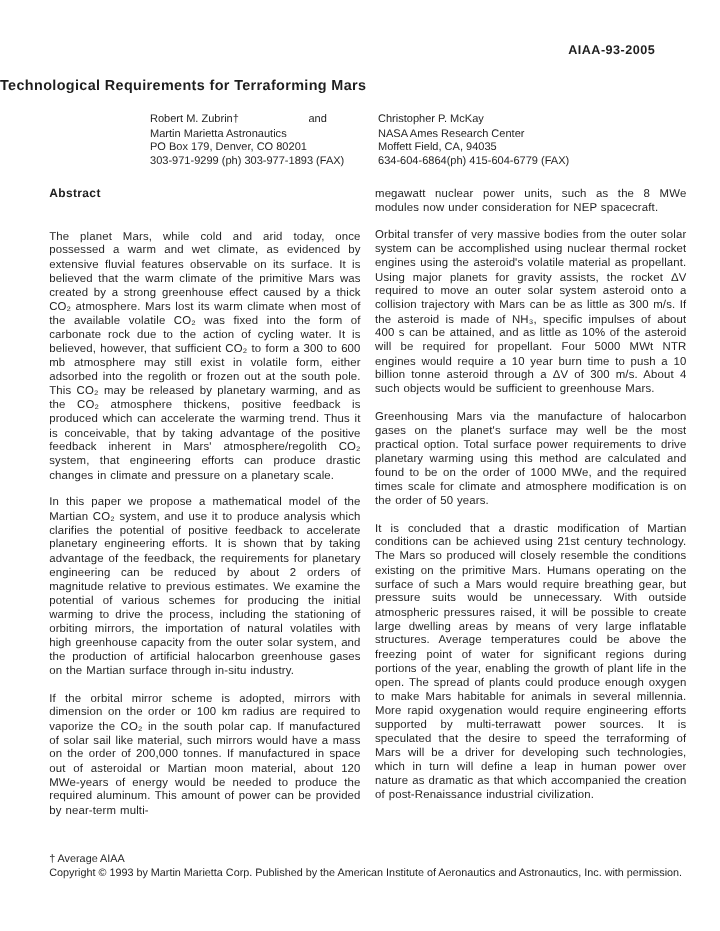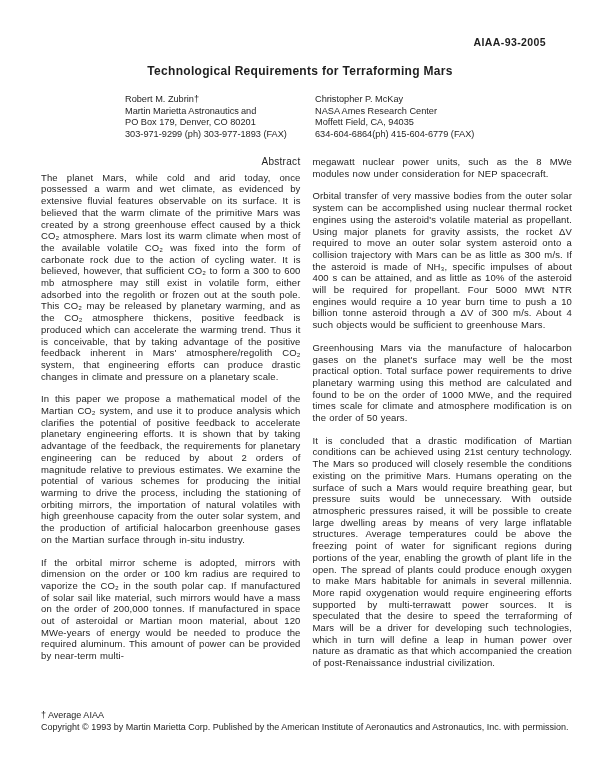--- a/index.html
+++ b/index.html
@@ -24,40 +24,38 @@
     font-weight: bold;
     letter-spacing: 0.4px;
     margin-left: 39px;
   }
   .title {
     position: absolute;
     top: 64px;
     left: 0;
     right: 0;
     margin: 0;
-    text-align: center;
     font-size: 12px;
     font-weight: bold;
     letter-spacing: 0.3px;
   }
   .authors {
     position: absolute;
     top: 94px;
     left: 125px;
     display: flex;
     font-size: 9.2px;
     line-height: 11.6px;
   }
   .author-col1 { width: 190px; }
   .author-col2 { width: 200px; }
   .and-sep {
     position: absolute;
-    left: 116px;
+    left: 132px;
     top: 0;
-    margin-top: 12px;
   }
   .columns {
     position: absolute;
     top: 156px;
     left: 41px;
     width: 531px;
     height: 548px;
     display: flex;
     gap: 12px;
     overflow: hidden;
@@ -65,25 +63,25 @@
   .col {
     flex: 1;
     font-size: 9.5px;
     line-height: 11.7px;
     text-align: justify;
     letter-spacing: 0.12px;
     word-spacing: 0.5px;
   }
   .col p { margin: 0 0 11px 0; }
   .abstract-heading {
-    text-align: right;
-    font-weight: normal;
+    text-align: left;
+    font-weight: bold;
     font-size: 10px;
     letter-spacing: 0.3px;
-    margin-bottom: 4px;
+    margin-bottom: 24px;
   }
   .footnote {
     position: absolute;
     top: 710px;
     left: 41px;
     width: 535px;
     font-size: 9px;
     line-height: 11.6px;
   }
 </style>

